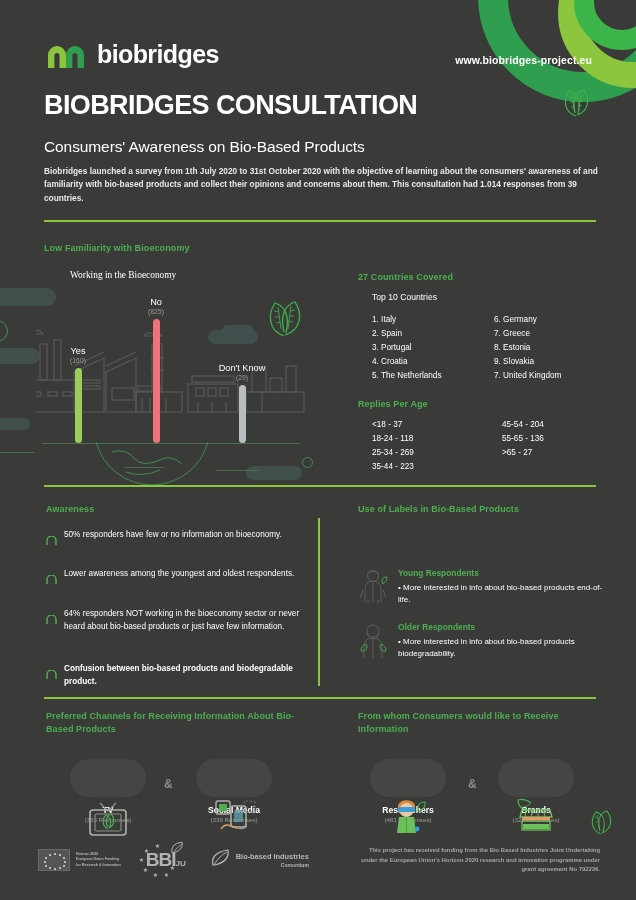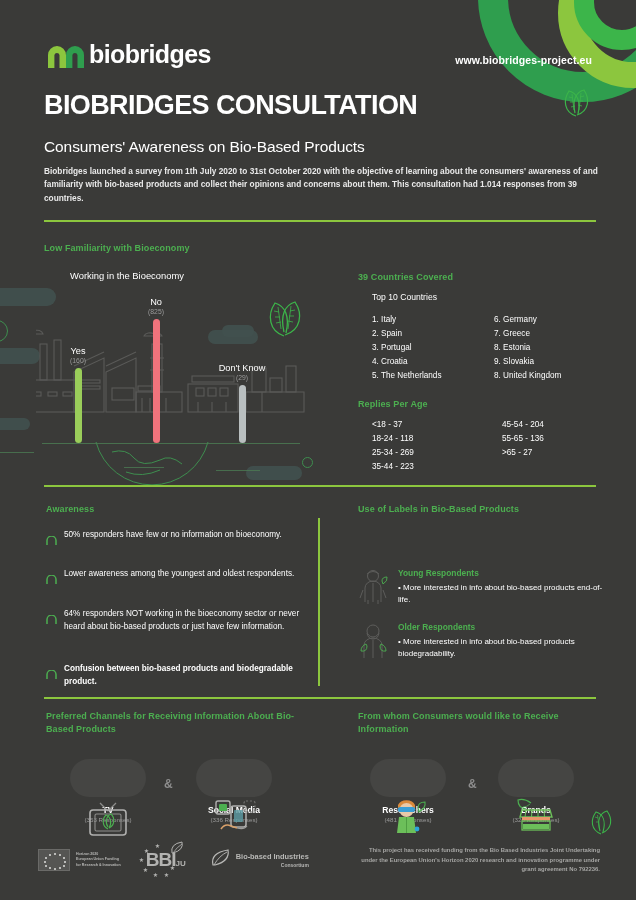--- a/index.html
+++ b/index.html
@@ -20,42 +20,42 @@
           border:26px solid #8cc63e; background:transparent; }
   .arc3 { width:96px; height:96px; right:-34px; top:-46px;
           border:20px solid #3cb54a; background:transparent; }
 
   
   .blob { position:absolute; background:#41514f; border-radius:40px; opacity:.9; }
   .ring { position:absolute; border:1.5px solid #3e8e4f; border-radius:50%; }
   .hline { position:absolute; height:1px; background:#4b7a52; opacity:.8; }
 
   
-  .logo-wrap { position:absolute; left:46px; top:40px; display:flex; align-items:center; gap:3px; }
+  .logo-wrap { position:absolute; left:46px; top:40px; display:flex; align-items:center; gap:11px; }
   .logo-mark { width:40px; height:26px; position:relative; }
   .logo-text { font-size:25px; font-weight:bold; letter-spacing:-.6px; color:#ffffff; }
   .site-url { position:absolute; right:44px; top:54px; font-size:10.5px; font-weight:bold;
               color:#ffffff; letter-spacing:.1px; }
   .title { position:absolute; left:44px; top:90px; font-size:27px; font-weight:bold;
            letter-spacing:-.6px; color:#ffffff; }
   .subtitle { position:absolute; left:44px; top:138px; font-size:15.5px; color:#ffffff; letter-spacing:-.1px; }
   .intro { position:absolute; left:44px; top:165px; width:554px; font-size:8.3px; line-height:1.62;
            font-weight:bold; color:#e9e9e9; }
   .leaf-head { position:absolute; right:44px; top:88px; width:32px; height:30px; }
 
   .divider-h { position:absolute; left:44px; width:552px; height:1.5px; background:#8cc63e; }
   .divider-v { position:absolute; width:1.5px; background:#8cc63e; }
 
   
   .sec-head { position:absolute; font-size:9px; font-weight:bold; color:#4caf50; letter-spacing:.1px; line-height:1.45; }
   .sub-head { position:absolute; font-size:8.6px; color:#ffffff; }
 
   
   .chart { position:absolute; left:36px; top:262px; width:290px; height:210px; }
-  .chart-title { position:absolute; left:34px; top:8px; font-size:9.4px; color:#ffffff; }
+  .chart-title { position:absolute; left:34px; top:8px; font-size:9.4px; color:#ffffff;font-family:Liberation Serif, serif; }
   .bar { position:absolute; border-radius:4px; }
   .bar-label { position:absolute; text-align:center; font-size:9.2px; color:#ffffff; white-space:nowrap; }
   .bar-value { font-size:6.8px; color:#9a9a9a; display:block; margin-top:1px; }
   .baseline { position:absolute; left:6px; width:258px; height:1px; background:#4b7a52; opacity:.85; }
 
   
   .list-col { position:absolute; font-size:8.2px; line-height:1.72; color:#ffffff; }
 
   
   .bullet { position:absolute; display:flex; gap:7px; width:262px; }
@@ -210,36 +210,36 @@
     <div style="position:absolute;left:228px;top:38px;">
       <svg width="40" height="38" viewBox="0 0 40 38">
         <path d="M20 36 C5 31 3 15 11 3 C21 6 26 16 22 33" fill="none" stroke="#3cb54a" stroke-width="1.3"></path>
         <path d="M21 35 C37 30 39 14 31 2 C21 5 16 15 20 32" fill="none" stroke="#3cb54a" stroke-width="1.3"></path>
         <path d="M14 7 L17 29 M15 12 L10 11 M16 17 L11 17 M17 22 L12 23" stroke="#3cb54a" stroke-width=".8" fill="none"></path>
         <path d="M27 6 L24 29 M26 11 L31 10 M25 16 L30 16 M24 21 L29 22" stroke="#3cb54a" stroke-width=".8" fill="none"></path>
       </svg>
     </div>
   </div>
 
-  <div class="sec-head" style="left:358px;top:271px;">39 Countries Covered</div>
+  <div class="sec-head" style="left:358px;top:271px;">27 Countries Covered</div>
   <div class="sub-head" style="left:372px;top:292px;">Top 10 Countries</div>
 
   <div class="list-col" style="left:372px;top:313px;">
     <div>1.  Italy</div>
     <div>2. Spain</div>
     <div>3. Portugal</div>
     <div>4. Croatia</div>
     <div>5. The Netherlands</div>
   </div>
   <div class="list-col" style="left:494px;top:313px;">
     <div>6. Germany</div>
     <div>7. Greece</div>
     <div>8. Estonia</div>
     <div>9. Slovakia</div>
-    <div>8. United Kingdom</div>
+    <div>7. United Kingdom</div>
   </div>
 
   <div class="sec-head" style="left:358px;top:398px;">Replies Per Age</div>
   <div class="list-col" style="left:372px;top:418px;">
     <div>&lt;18 - 37</div>
     <div>18-24 - 118</div>
     <div>25-34 - 269</div>
     <div>35-44 - 223</div>
   </div>
   <div class="list-col" style="left:502px;top:418px;">

